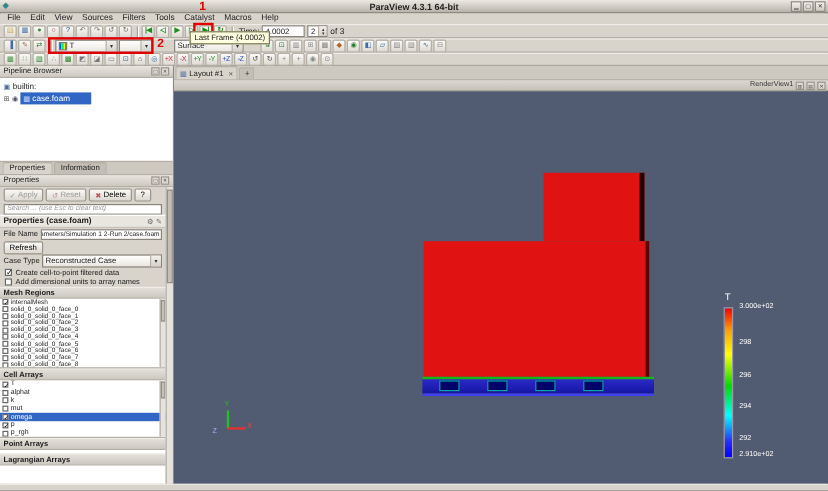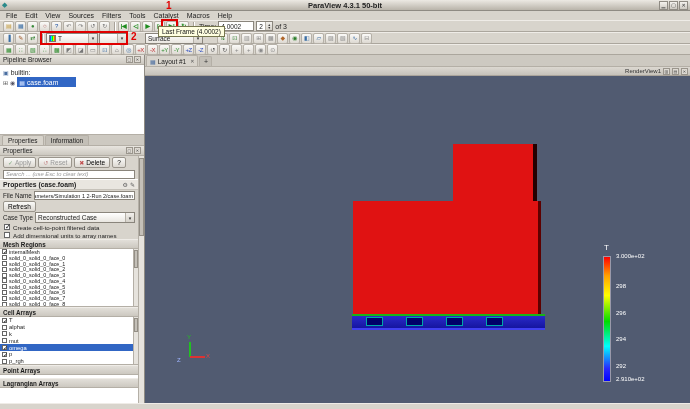--- a/index.html
+++ b/index.html
@@ -134,21 +134,21 @@
   .ax-z{position:absolute;left:2px;top:20px;color:#9fb4ff;}
   .statusbar{height:6px;background:#d8d4cc;border-top:1px solid #efece7;}
 </style>
 </head>
 <body>
 
 <div class="window">
 
   <div class="titlebar">
     <span class="app-ico">◆</span>
-    <span class="title-text">ParaView 4.3.1 50-bit</span>
+    <span class="title-text">ParaView 4.3.1 64-bit</span>
     <span class="winbtns">
       <span class="wbtn">▁</span>
       <span class="wbtn">▢</span>
       <span class="wbtn">✕</span>
     </span>
   </div>
 
   <div class="menubar">
 
   <span class="menu-item">File</span>

